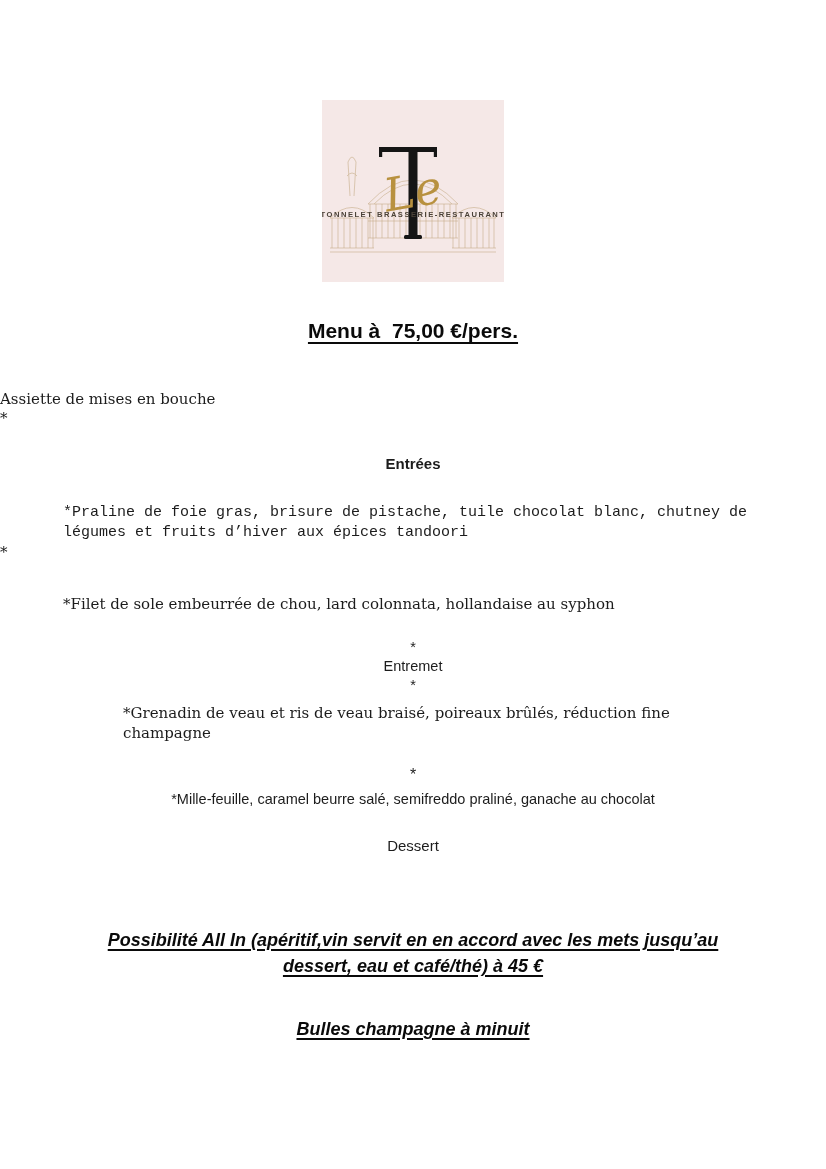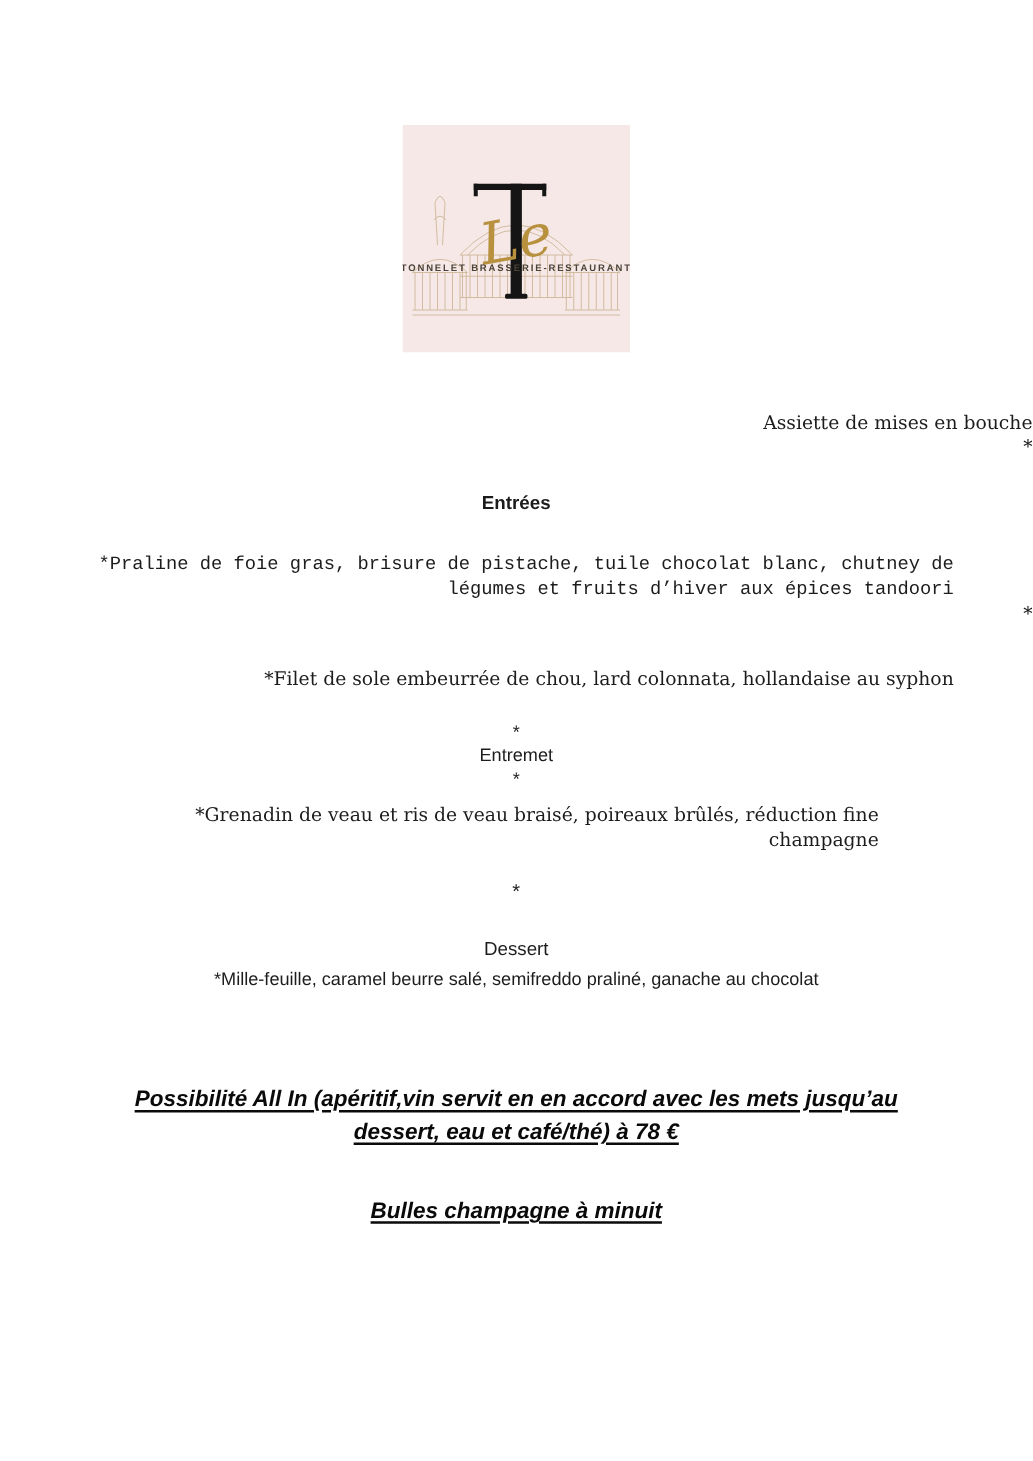--- a/index.html
+++ b/index.html
@@ -32,21 +32,21 @@
     white-space: pre;
     text-decoration: underline;
     text-underline-offset: 4px;
     text-decoration-thickness: 2px;
   }
   .serif-line {
     font-family: "DejaVu Serif", serif;
     font-size: 15px;
     line-height: 20px;
     color: #1c1c1c;
-    text-align: right;
+    text-align: left;
     margin-left: auto;
     margin-right: auto;
   }
   .sans-line {
     font-family: Liberation Sans, sans-serif;
     font-size: 15px;
     line-height: 19px;
     color: #1c1c1c;
     text-align: center;
   }
@@ -122,20 +122,21 @@
         <rect x="86.5" y="47" width="9" height="90"></rect>
         <rect x="82" y="135" width="18" height="4" rx="1.5"></rect>
       </g>
 
       <text x="62" y="107" font-size="46" font-style="italic" font-family="'DejaVu Serif', serif" fill="#b8913f" transform="rotate(-10 91 92)">Le</text>
 
       <text x="91" y="117" text-anchor="middle" font-size="7.6" letter-spacing="1.5" font-family="'Liberation Sans', sans-serif" fill="#4b4238" font-weight="bold">TONNELET BRASSERIE-RESTAURANT</text>
     </svg>
   </div>
 
+  <div class="menu-title">Menu à  75,00 €/pers.</div>
 
   <div class="serif-line amuse">Assiette de mises en bouche</div>
   <div class="serif-line star-serif">*</div>
 
   <div class="sans-line entrees-heading">Entrées</div>
 
   <div class="serif-line entree-1">*Praline de foie gras, brisure de pistache, tuile chocolat blanc, chutney de légumes et fruits d’hiver aux épices tandoori</div>
   <div class="serif-line star-serif">*</div>
 
   <div class="serif-line entree-2">*Filet de sole embeurrée de chou, lard colonnata, hollandaise au syphon</div>
@@ -143,19 +144,19 @@
   <div class="mid-group">
     <div class="sans-line">*</div>
     <div class="sans-line">Entremet</div>
     <div class="sans-line">*</div>
   </div>
 
   <div class="serif-line plat-1">*Grenadin de veau et ris de veau braisé, poireaux brûlés, réduction fine champagne</div>
 
   <div class="sans-line star-after-plat">*</div>
 
+  <div class="sans-line dessert-1">*Mille-feuille, caramel beurre salé, semifreddo praliné, ganache au chocolat</div>
   <div class="sans-line dessert-heading">Dessert</div>
-  <div class="sans-line dessert-1">*Mille-feuille, caramel beurre salé, semifreddo praliné, ganache au chocolat</div>
 
-  <div class="note all-in-note">Possibilité All In (apéritif,vin servit en en accord avec les mets jusqu’au dessert, eau et café/thé) à 78 €</div>
+  <div class="note all-in-note">Possibilité All In (apéritif,vin servit en en accord avec les mets jusqu’au dessert, eau et café/thé) à 45 €</div>
   <div class="note bubbles-note">Bulles champagne à minuit</div>
 
 </div>
 
 </body></html>

